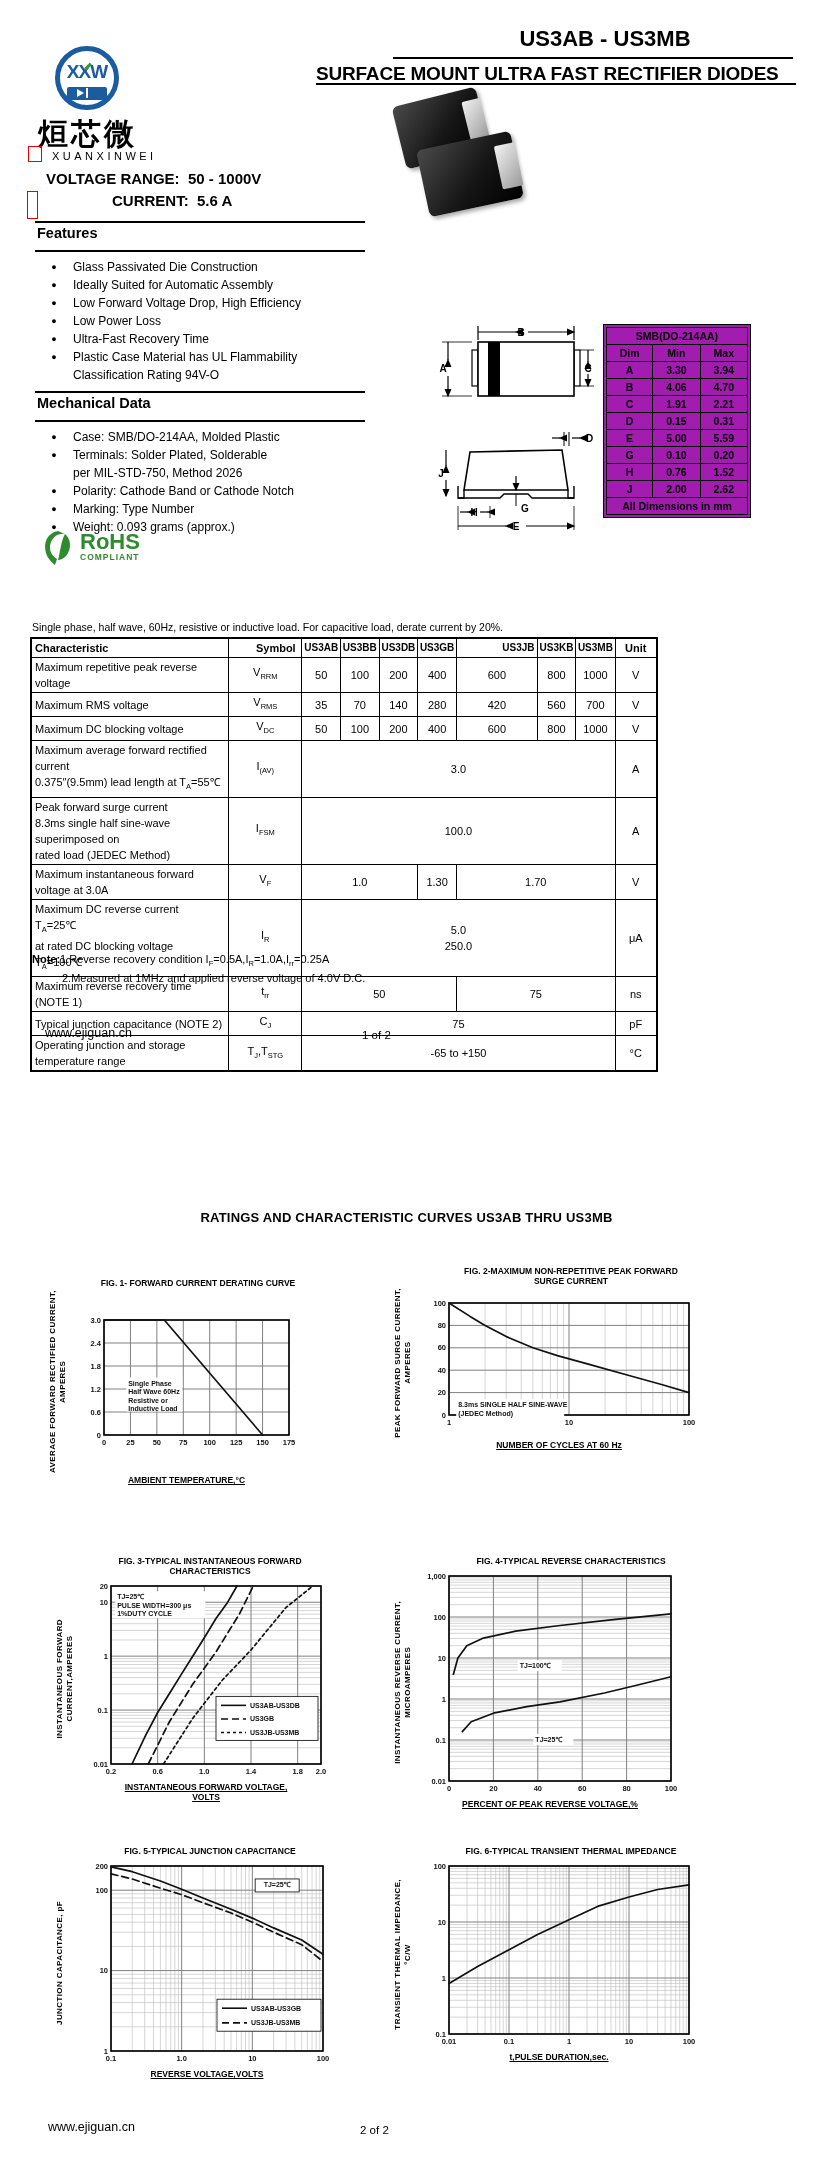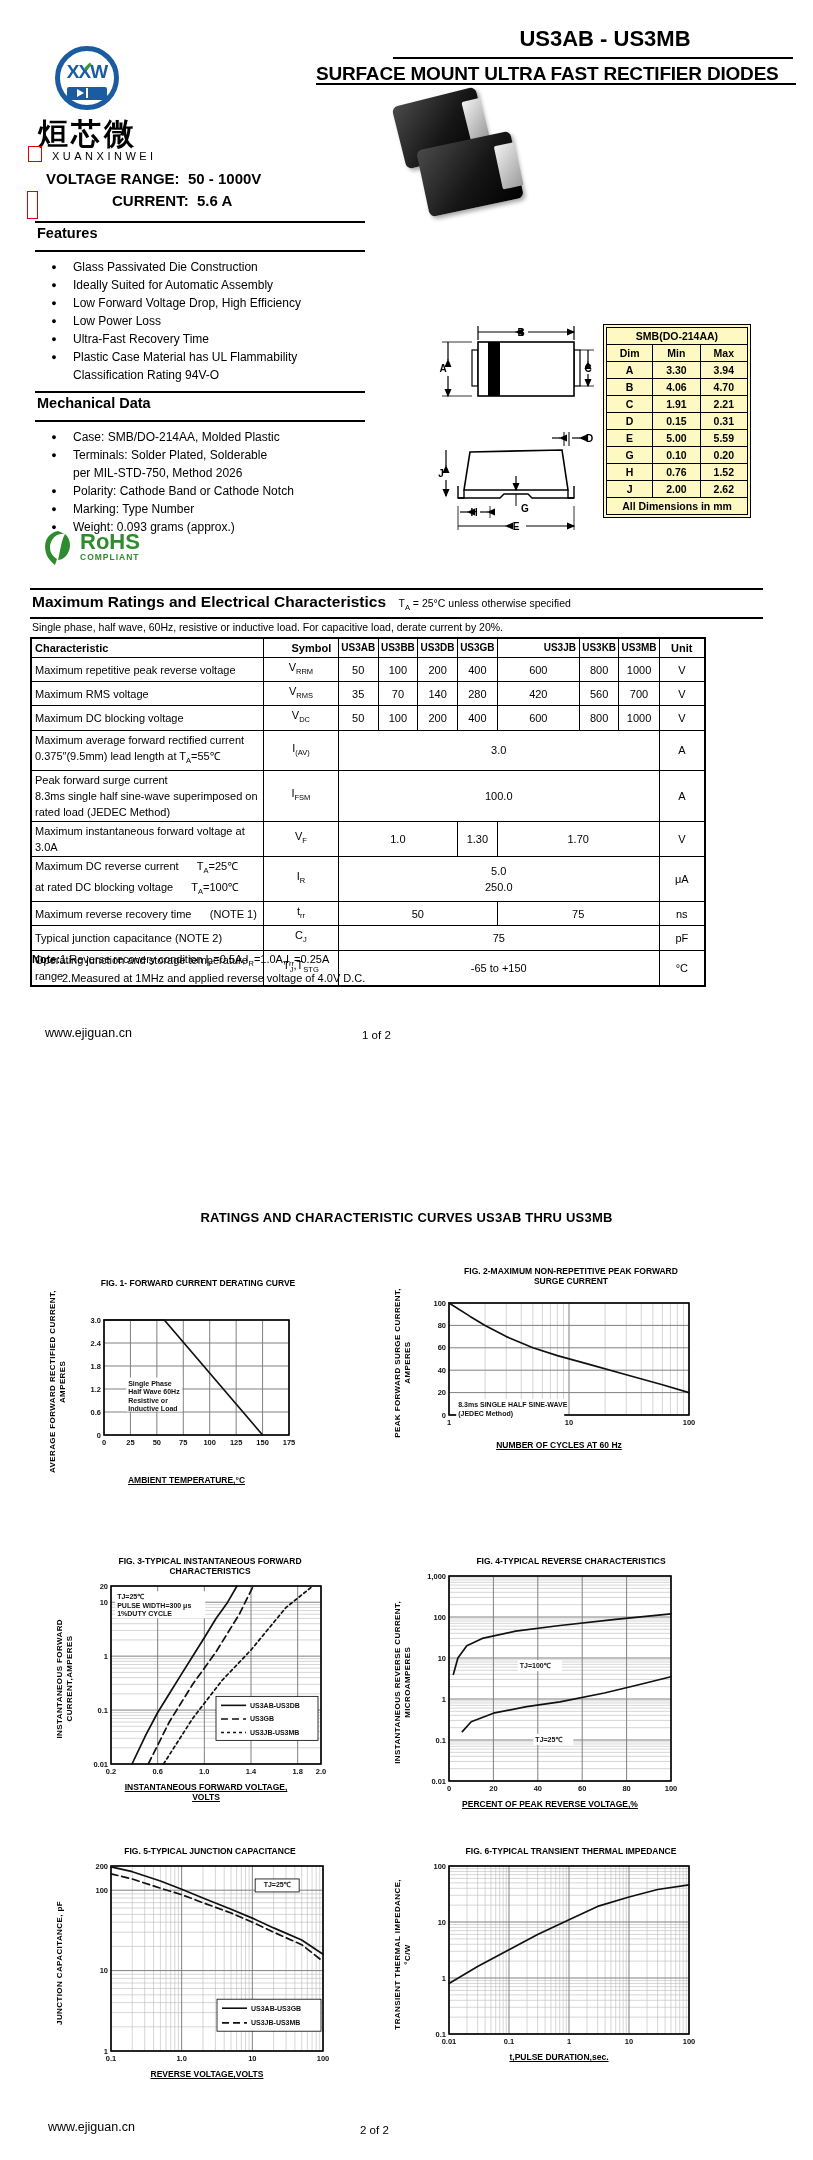--- a/index.html
+++ b/index.html
@@ -21,29 +21,29 @@
   .red-box{border:1px solid #e00000;}
   .spec-line{font-weight:bold;font-size:15px;}
   .sec-head{font-weight:bold;font-size:14.5px;border-top:2px solid #000;border-bottom:2px solid #000;padding:2px 0 9px 2px;}
   .bullet-row{display:flex;font-size:12px;line-height:18px;}
   .bullet-row .dot{width:38px;text-align:center;flex:none;font-size:9px;line-height:18px;}
   .bullet-row .txt{white-space:pre-wrap;}
   
   .chip{position:absolute;border-radius:6px;background:linear-gradient(135deg,#4a4a4a 0%,#161616 55%,#000 100%);box-shadow:2px 3px 4px rgba(0,0,0,0.35);}
   .chip .cap{position:absolute;right:-2px;top:18%;width:22%;height:64%;background:linear-gradient(135deg,#f2f2f2,#9a9a9a);border-radius:2px;}
   
-  .dimwrap{border:1px solid #000;padding:2px;background:#fef9c3;}
+  .dimwrap{border:1px solid #000;padding:2px;background:#a21caf;}
   .dimtable{border-collapse:collapse;width:100%;font-size:10.5px;font-weight:bold;}
   .dimtable td{border:1px solid #000;text-align:center;padding:1px 2px;height:14px;}
   
   .rat-head{border-top:2px solid #000;border-bottom:2px solid #000;padding:3px 0 5px 2px;}
   .rat-head .big{font-weight:bold;font-size:15.5px;}
   .rat-head .cond{font-size:10.5px;margin-left:8px;}
   .rat-sub{font-size:10.5px;}
-  .rtable{border-collapse:collapse;width:676px;font-size:11px;border:2px solid #000;}
+  .rtable{border-collapse:collapse;width:628px;font-size:11px;border:2px solid #000;}
   .rtable td,.rtable th{border:1px solid #000;padding:1px 3px;text-align:center;vertical-align:middle;line-height:16px;}
   .rtable .char{text-align:left;white-space:pre-wrap;}
   .rtable th{font-weight:bold;}
   .rtable .dev{font-size:10px;padding:1px 0;}
   sub{font-size:7.5px;}
   .notes{font-size:11px;line-height:15px;}
   .notes .nlabel{font-weight:bold;}
   .notes .n2{padding-left:30px;}
   .footer-site{font-size:12.5px;}
   .footer-page{font-size:11.5px;}
@@ -271,24 +271,20 @@
     <svg width="36" height="40" viewBox="0 0 36 40">
       <path d="M18 4 C7 6 3 16 6 26 C8 33 14 37 15 38 L17 32 C10 28 8 20 12 13 C15 8 20 6 25 7 Z" fill="#2e8b2e"></path>
       <path d="M25 7 C31 12 32 22 26 29 C23 32 20 33 18 33 C20 26 21 14 25 7 Z" fill="#2e8b2e"></path>
     </svg>
     <div style="margin-left:4px;">
       <div style="font-weight:bold;font-size:22px;color:#2e8b2e;line-height:20px;">RoHS</div>
       <div style="font-weight:bold;font-size:8.5px;color:#2e8b2e;letter-spacing:1px;">COMPLIANT</div>
     </div>
   </div>
 
-  <div class="abs rat-head" style="left:30px;top:588px;width:731px;">
-    <span class="big">Maximum Ratings and Electrical Characteristics</span>
-    <span class="cond">T<sub>A</sub> = 25°C unless otherwise specified</span>
-  </div>
   <div class="abs rat-sub" style="left:32px;top:621px;">Single phase, half wave, 60Hz, resistive or inductive load. For capacitive load, derate current by 20%.</div>
 
   <table class="rtable abs" style="left:30px;top:637px;">
     <tbody id="ratings-body">
         <tr>
           <th class="char" style="width:330px;">Characteristic</th>
           <th style="width:52px;padding-left:24px;">Symbol</th>
           <th class="dev" style="width:42px;">US3AB</th>
           <th class="dev" style="width:42px;">US3BB</th>
           <th class="dev" style="width:42px;">US3DB</th>

